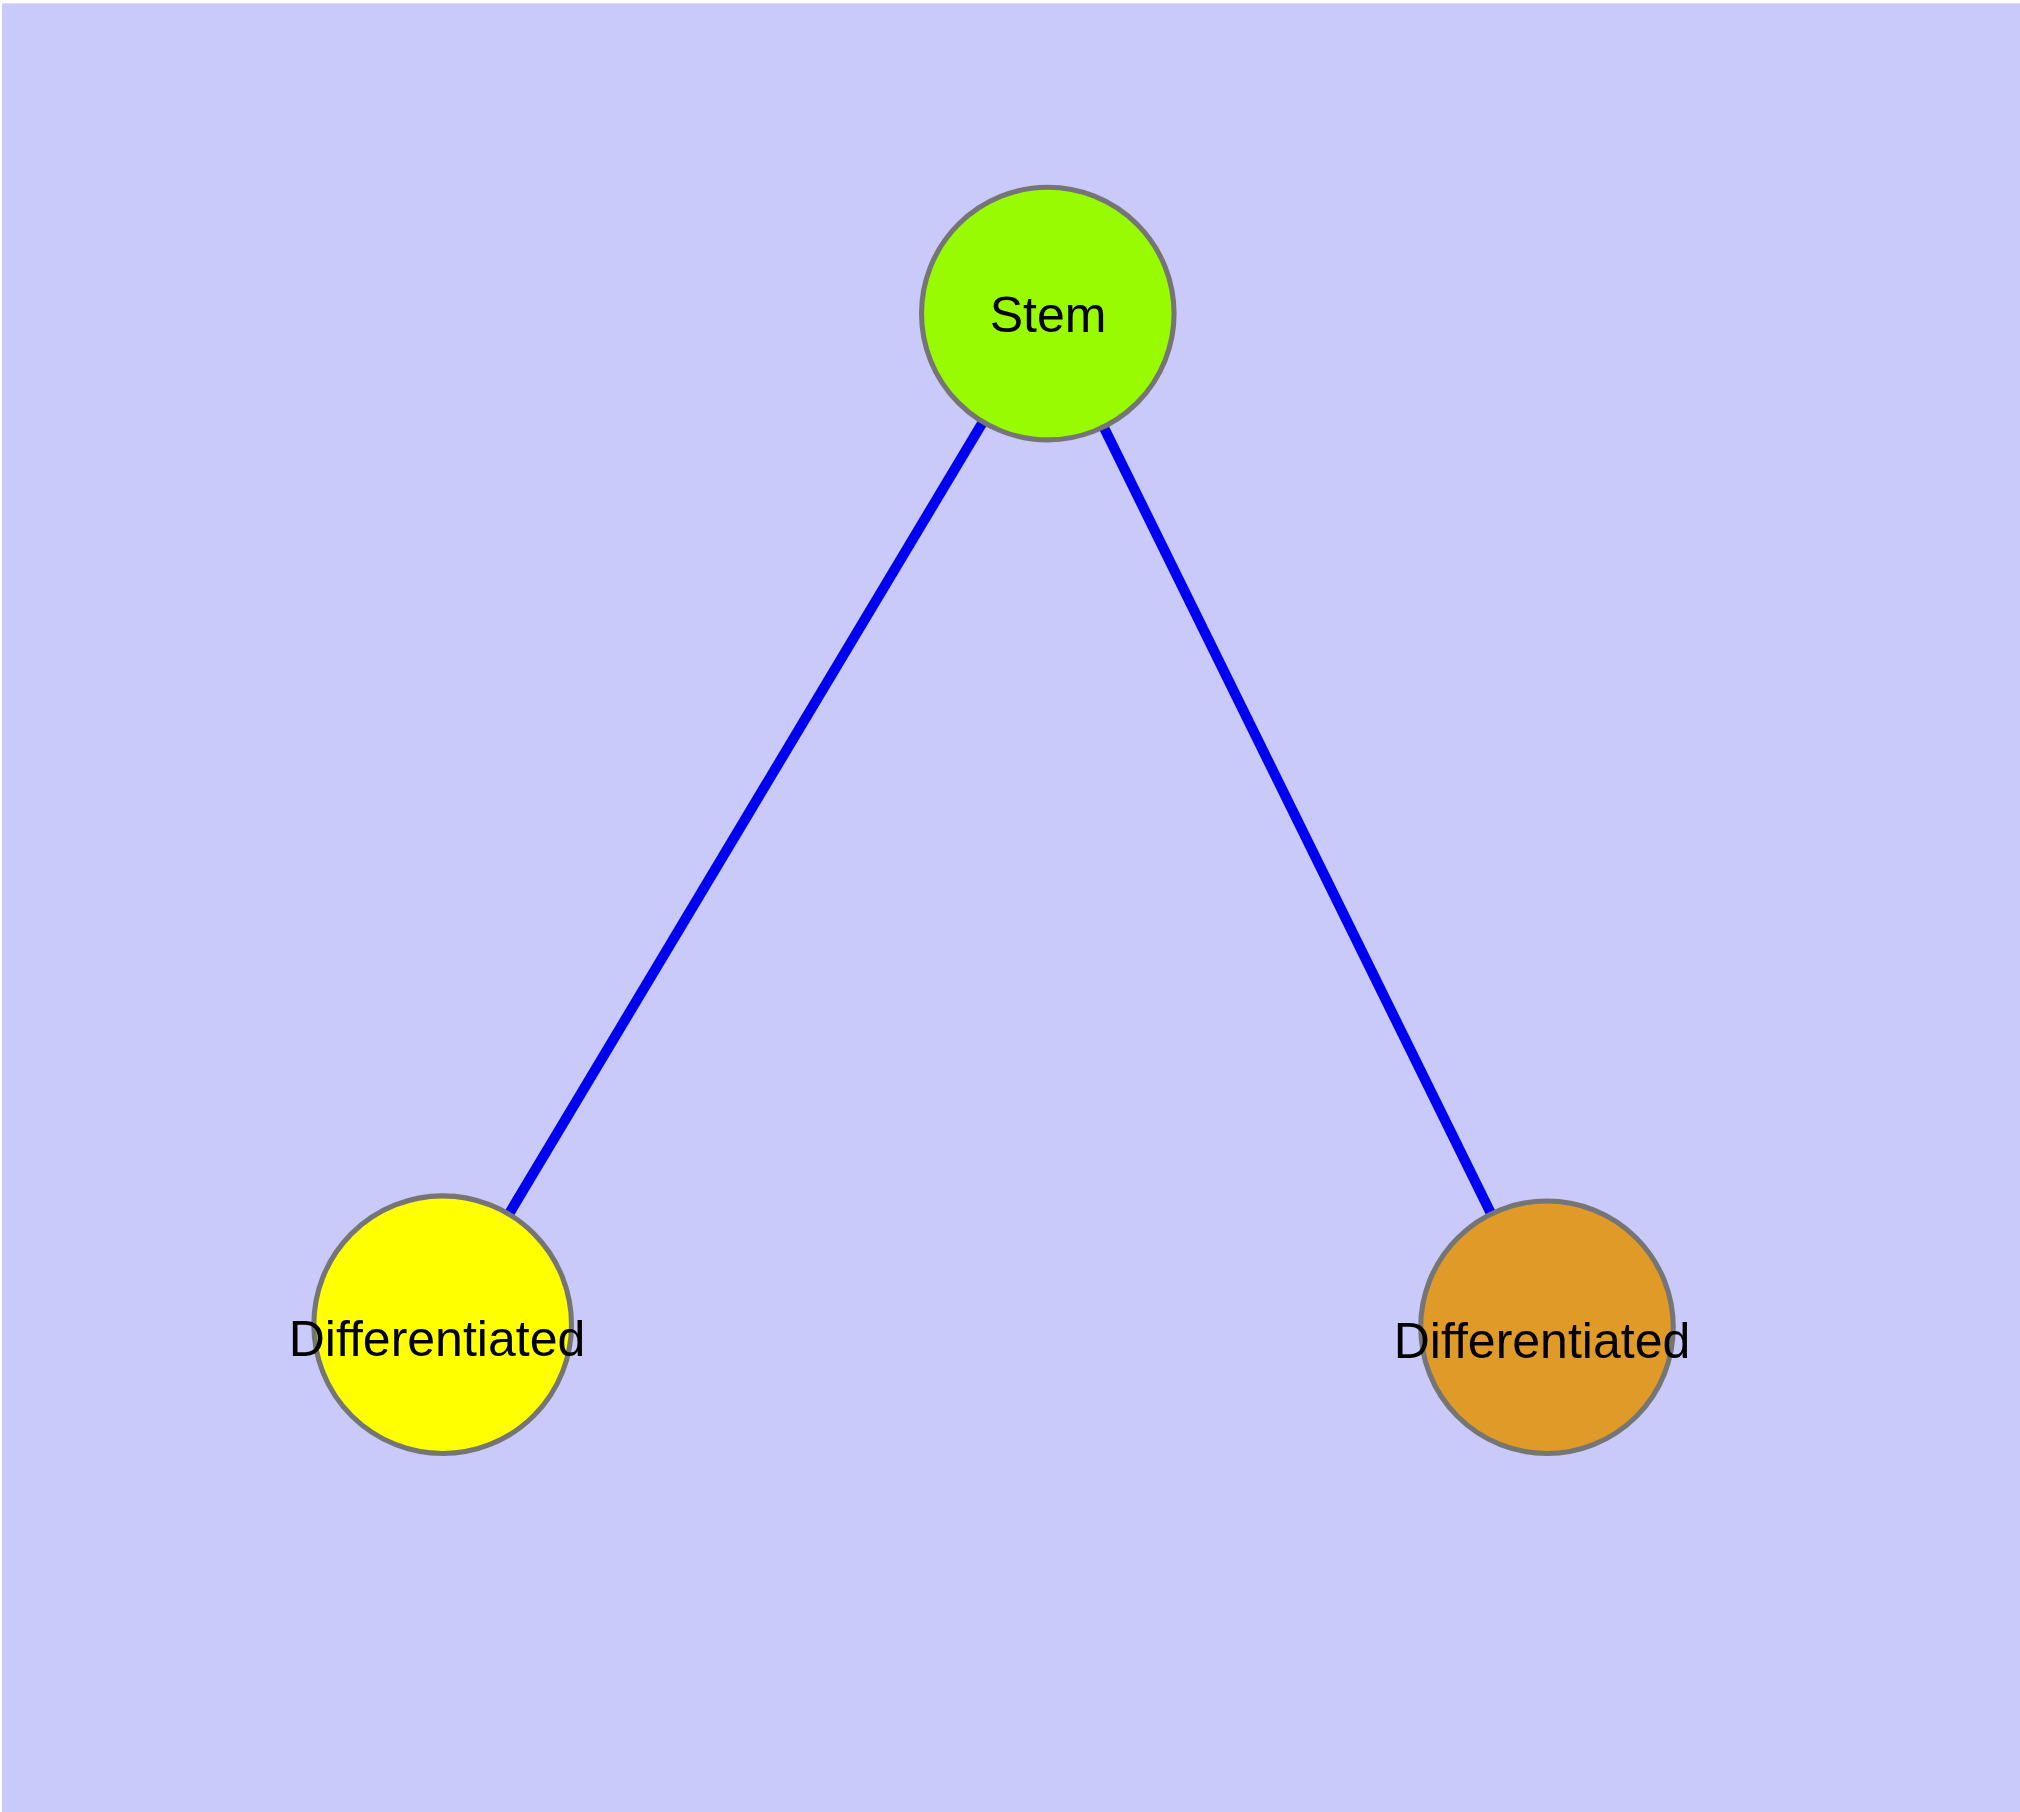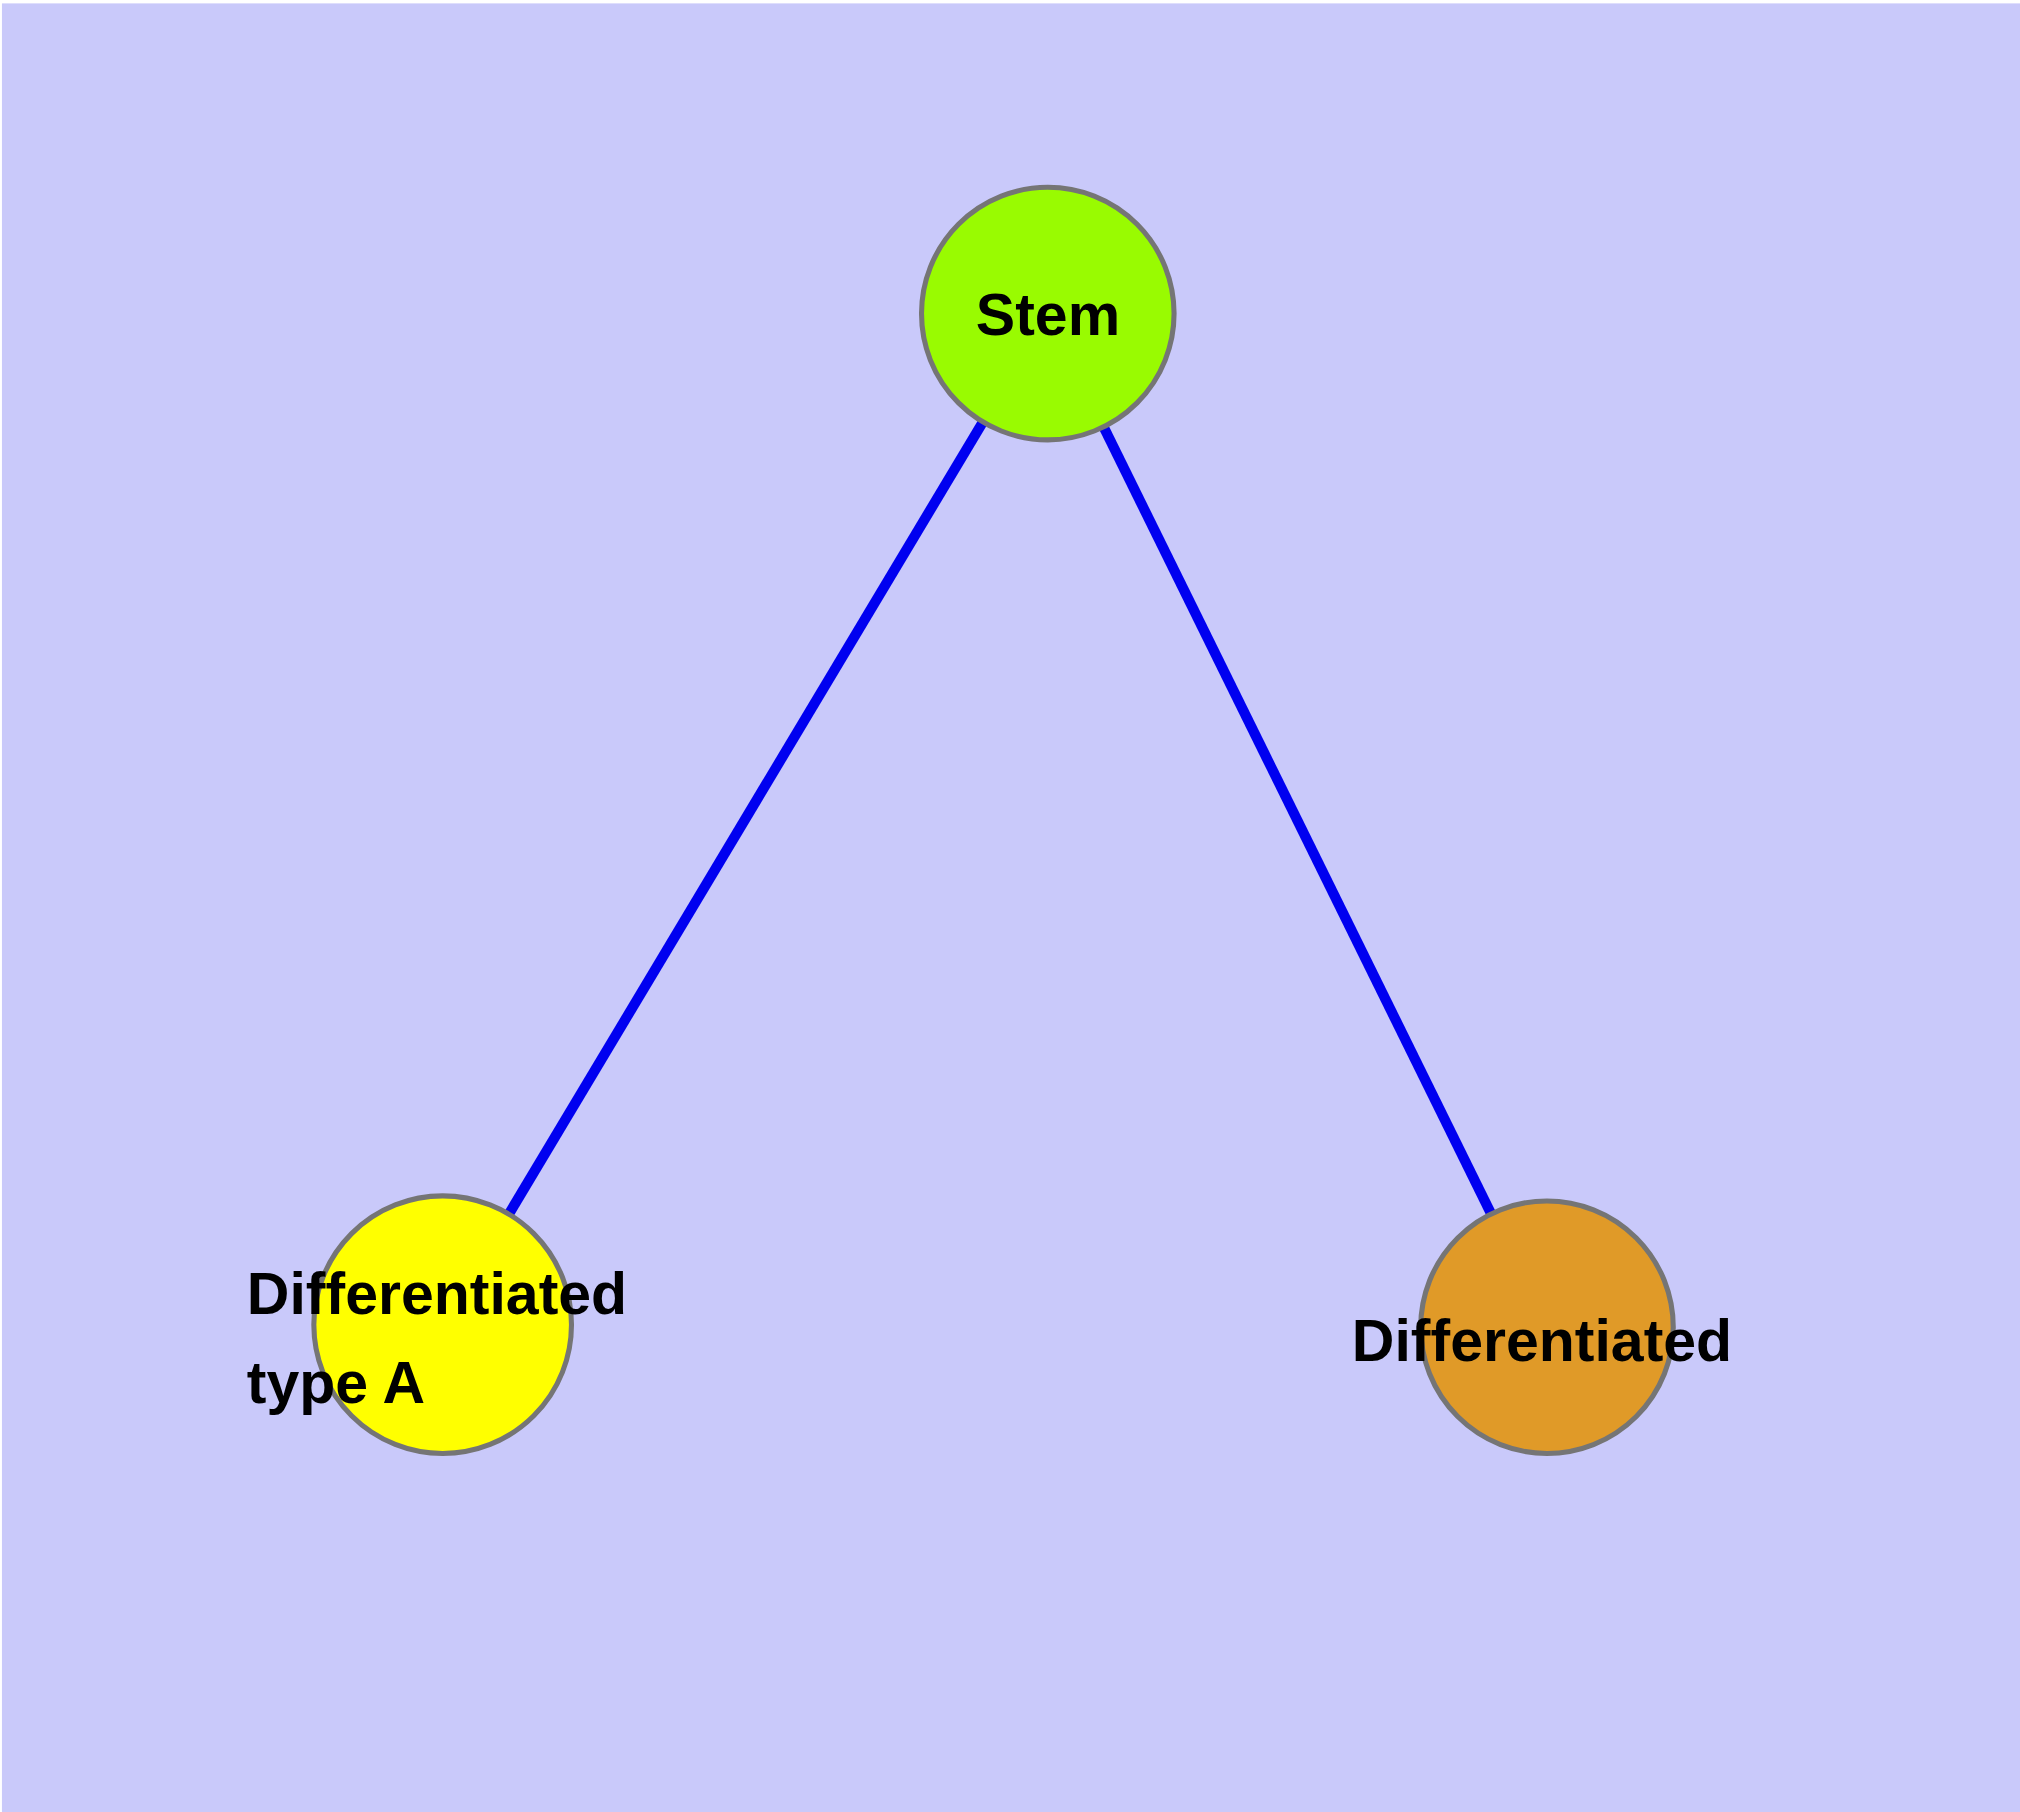--- a/index.html
+++ b/index.html
@@ -17,23 +17,24 @@
   }
   .stage svg {
     position: absolute;
     left: 0;
     top: 0;
     display: block;
   }
   .node-label {
     position: absolute;
     transform: translate(-50%, -50%);
+    text-align: center;
     color: #000000;
-    font-weight: bold;
-    font-size: 59px;
+    font-weight: normal;
+    font-size: 50px;
     line-height: 89px;
     white-space: nowrap;
     letter-spacing: 0;
   }
 </style>
 </head>
 <body>
 
 <div class="stage">
 
@@ -46,21 +47,20 @@
 
     <circle cx="1236" cy="370" r="149" stroke-width="6" fill="#99FB01" stroke="#757575"></circle>
     <circle cx="522" cy="1563" r="152" stroke-width="6" fill="#FFFF00" stroke="#757575"></circle>
     <circle cx="1825" cy="1566" r="149" stroke-width="6" fill="#E09A28" stroke="#757575"></circle>
   </svg>
 
   <div class="node-label" style="left:1048px; top:315px;">Stem</div>
 
   <div class="node-label" style="left:437px; top:1339px;">
     <div>Differentiated</div>
-    <div>type A</div>
   </div>
 
   <div class="node-label" style="left:1542px; top:1341px;">
     <div>Differentiated</div>
   </div>
 
 </div>
 
 
 </body></html>

